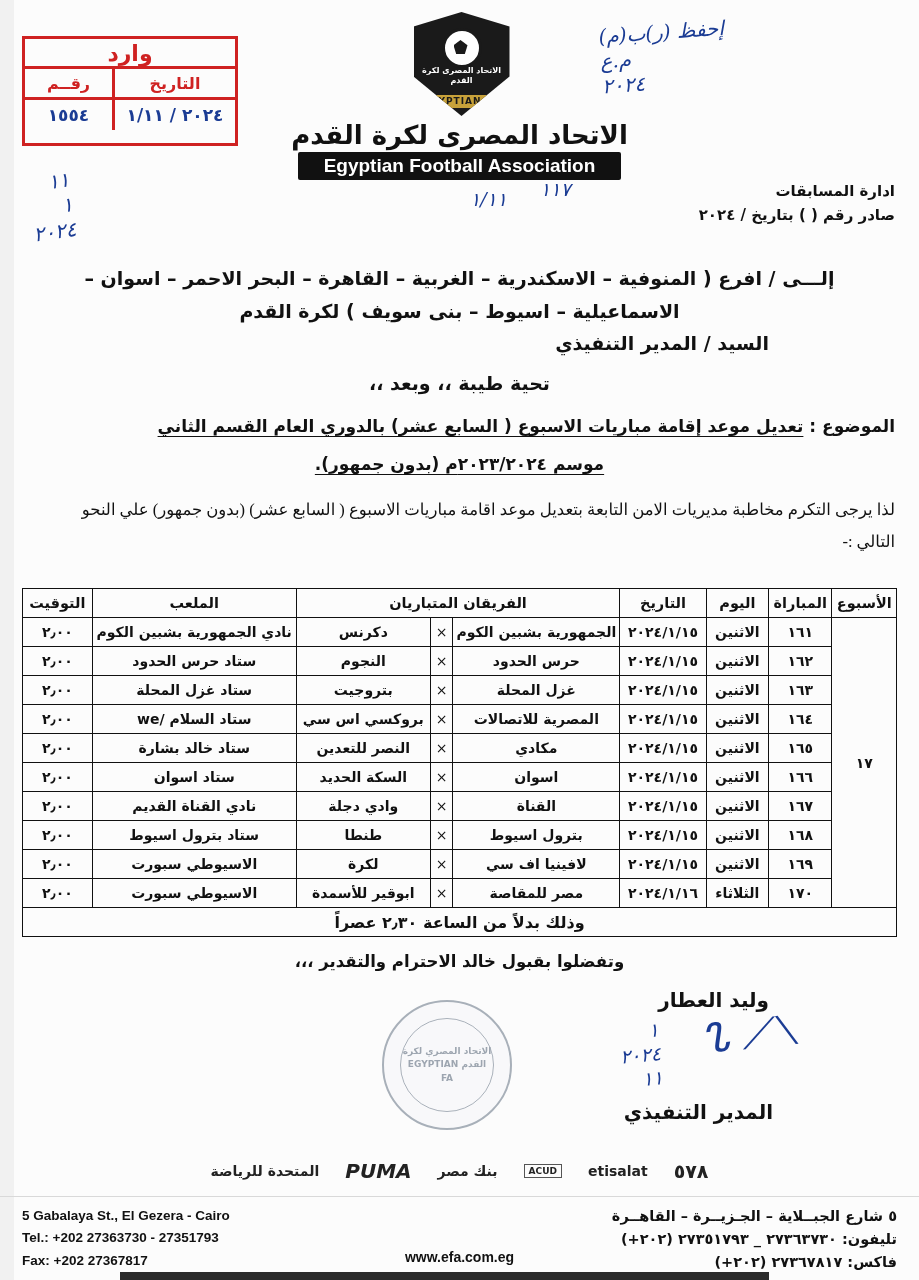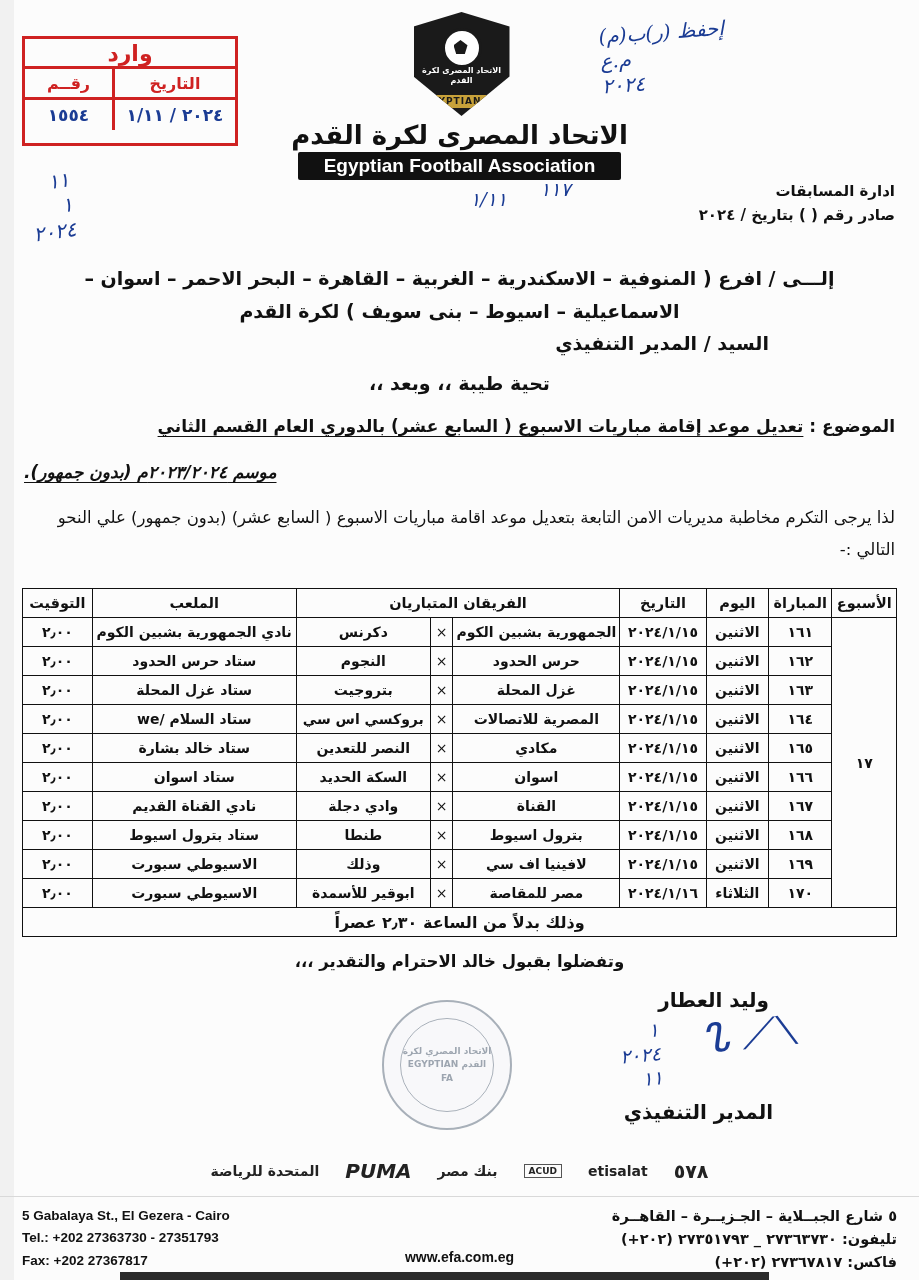--- a/index.html
+++ b/index.html
@@ -108,27 +108,27 @@
   .greeting{
     position:absolute;left:0;right:0;top:372px;text-align:center;
     font-size:19px;font-weight:bold;
   }
   
   .subject{
     position:absolute;right:24px;left:24px;top:410px;text-align:right;
     font-size:17px;font-weight:bold;line-height:1.9;
   }
   .subject u{text-decoration:underline;text-underline-offset:4px;}
-  .subject .l2{display:block;text-align:left;margin-top:14px;font-style:italic;}
+  .subject .l2{display:block;text-align:center;margin-top:6px;}
   
   .body-par{
     position:absolute;right:24px;left:40px;top:488px;text-align:right;
     font-size:16.5px;line-height:1.95;
   }
-  .body-par .p2{display:block;margin-top:14px;}
+  .body-par .p2{display:block;margin-top:6px;font-family:Liberation Serif, serif;}
   
   table.fixtures{
     position:absolute;left:22px;top:588px;width:875px;border-collapse:collapse;
     font-size:14px;direction:rtl;
   }
   table.fixtures th,table.fixtures td{
     border:1.6px solid #111;text-align:center;padding:2px 3px;height:24px;
     font-weight:bold;white-space:nowrap;
   }
   table.fixtures th{font-size:14.5px;}
@@ -359,21 +359,21 @@
         <td>طنطا</td>
         <td>ستاد بترول اسيوط</td>
         <td>٢٫٠٠</td>
       </tr>
       <tr>
         <td>١٦٩</td>
         <td>الاثنين</td>
         <td>٢٠٢٤/١/١٥</td>
         <td>لافينيا اف سي</td>
         <td class="vs">×</td>
-        <td>وذلك</td>
+        <td>لكرة</td>
         <td>الاسيوطي سبورت</td>
         <td>٢٫٠٠</td>
       </tr>
       <tr>
         <td>١٧٠</td>
         <td>الثلاثاء</td>
         <td>٢٠٢٤/١/١٦</td>
         <td>مصر للمقاصة</td>
         <td class="vs">×</td>
         <td>ابوقير للأسمدة</td>

